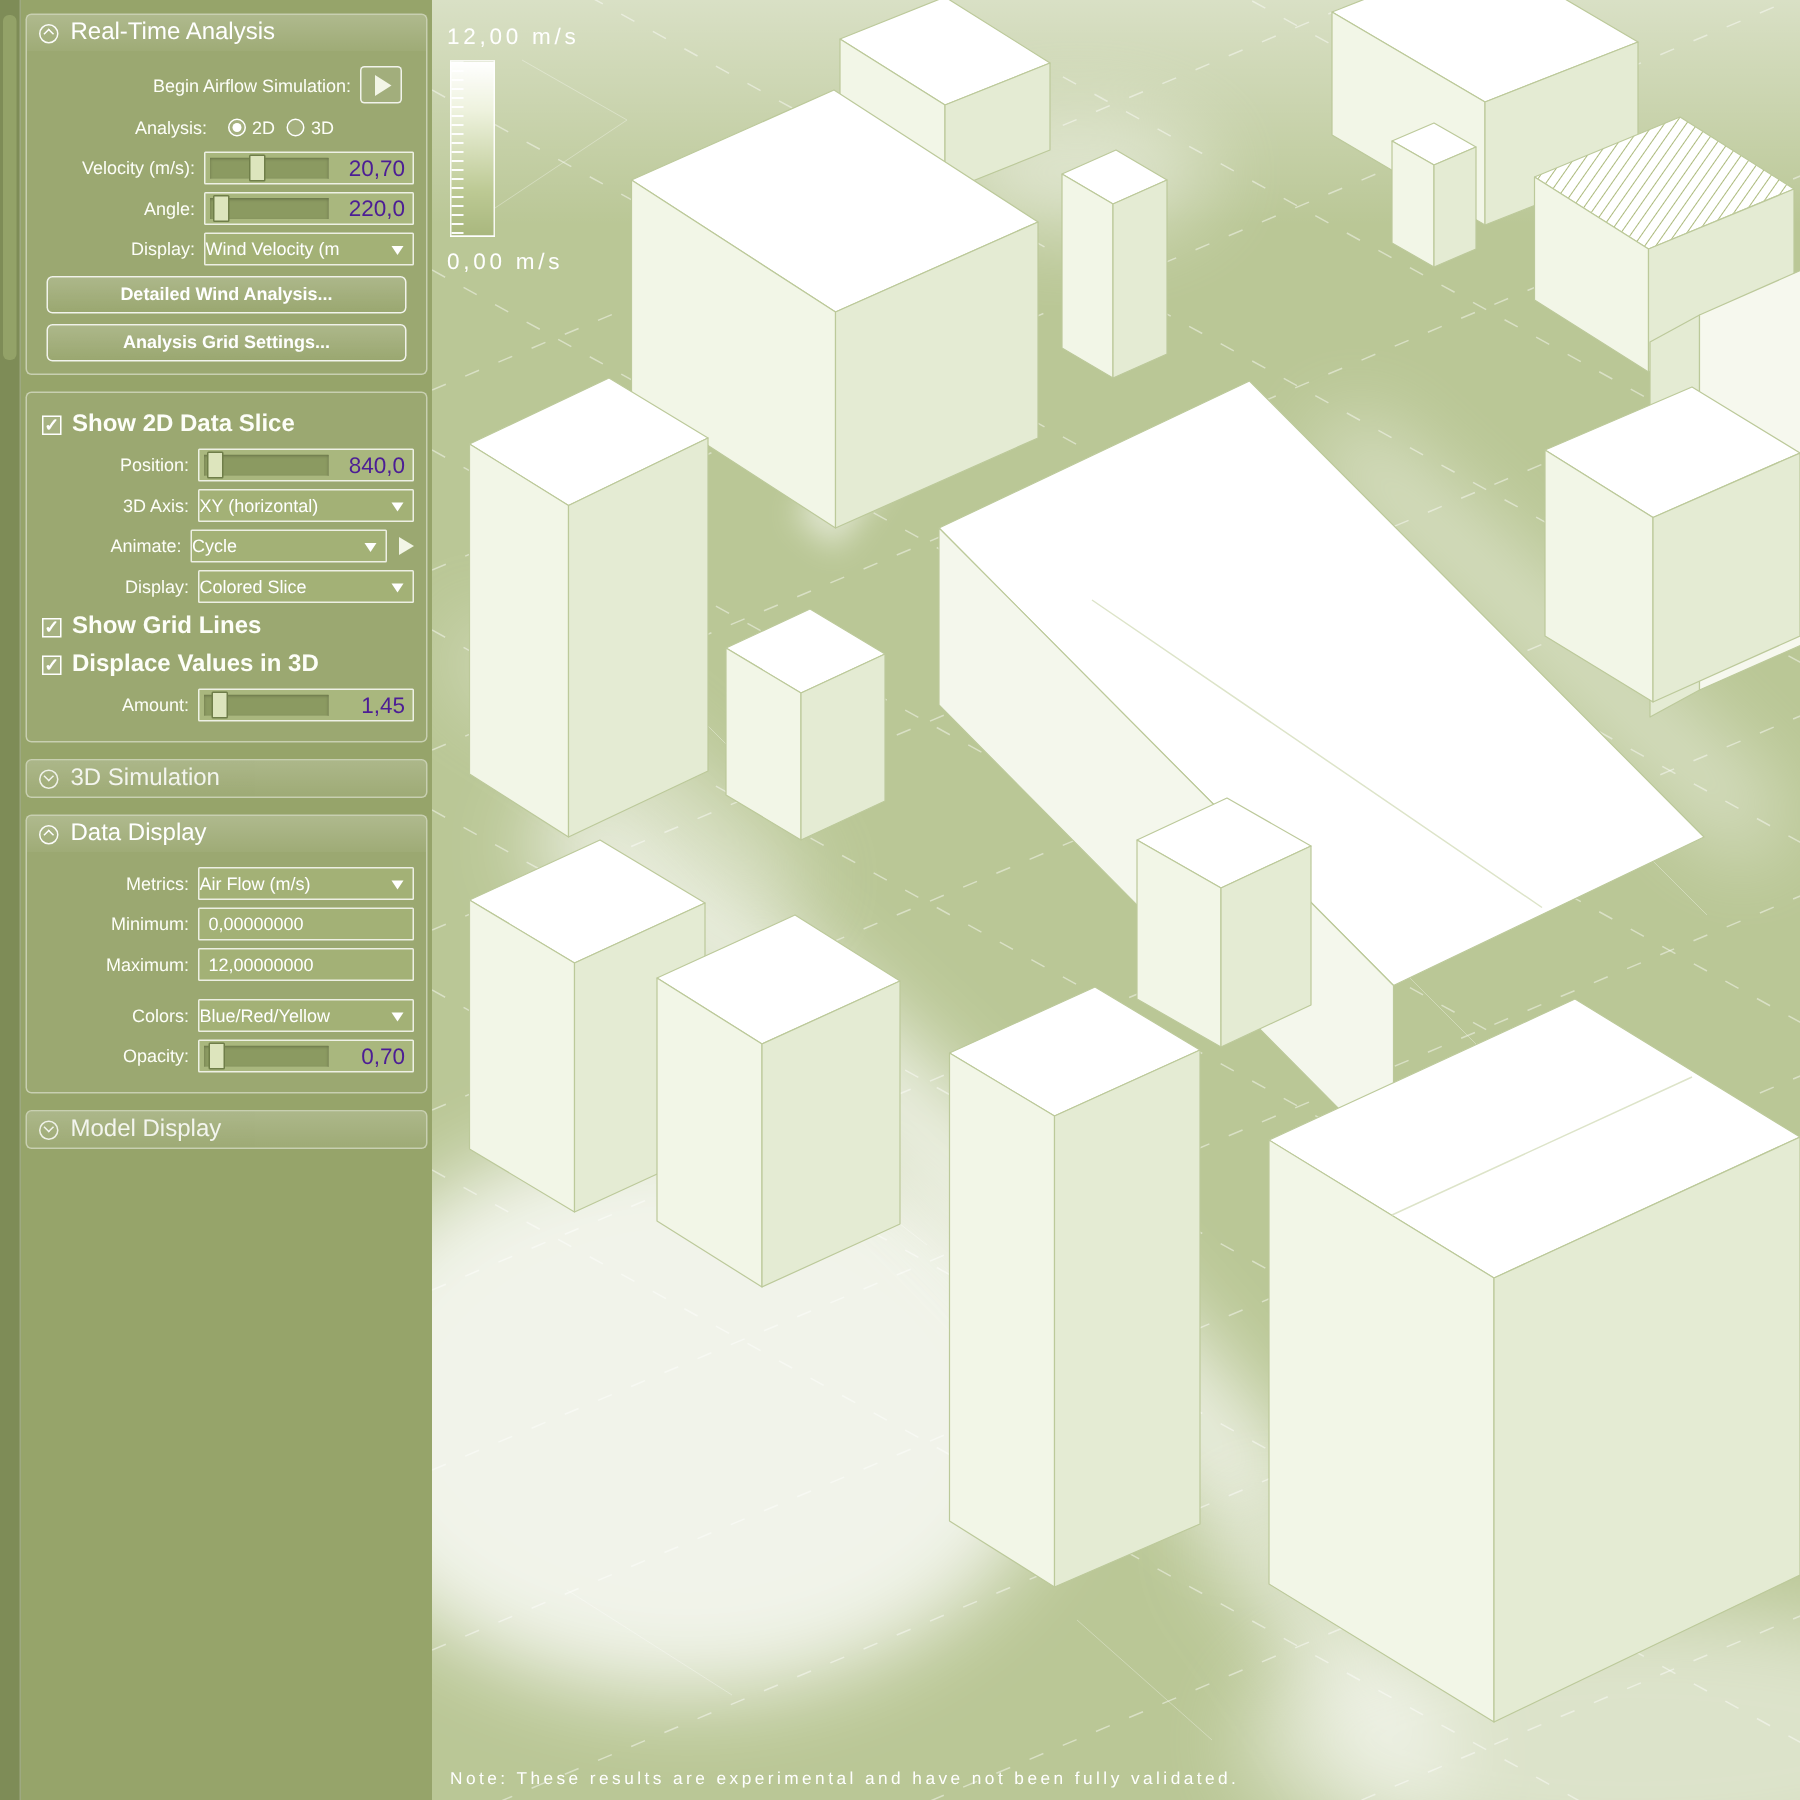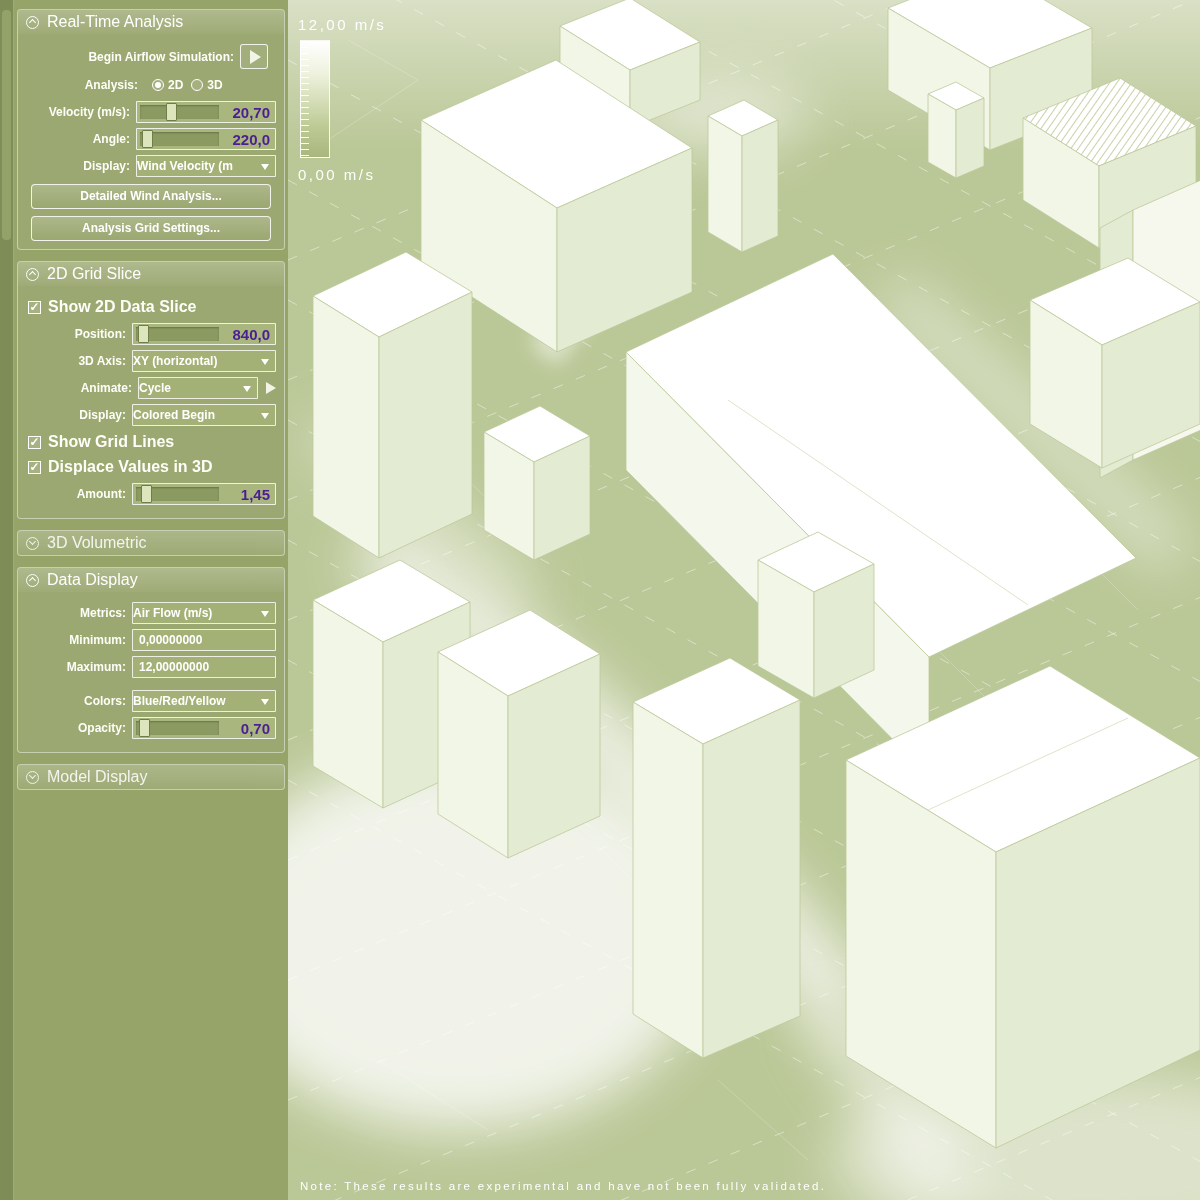--- a/index.html
+++ b/index.html
@@ -22,28 +22,28 @@
     font-size:16px;color:#fff;cursor:default;}
   .group-header.dim{opacity:.88;}
   .group-body{padding:5px 0 8px 0;}
 
   .chev-circle{width:13px;height:13px;border:1.3px solid rgba(255,255,255,.95);border-radius:50%;position:relative;flex:none;box-sizing:border-box;}
   .chev-circle::after{content:"";position:absolute;left:3px;width:4px;height:4px;
     border-left:1.5px solid #fff;border-bottom:1.5px solid #fff;}
   .chev-circle.up::after{top:3.8px;transform:rotate(135deg);}
   .chev-circle.down::after{top:1.8px;transform:rotate(-45deg);}
 
-  .row{display:flex;align-items:center;margin:5px 8px 5px 0;min-height:22px;font-weight:bold;}
+  .row{display:flex;align-items:center;margin:5px 8px 5px 0;min-height:22px;}
   .lbl{flex:1;font-size:12px;text-align:right;padding-right:6px;white-space:nowrap;overflow:hidden;color:#fdfef8;}
   .lblfix{flex:none;width:120px;}
 
   .control{height:22px;box-sizing:border-box;position:relative;flex:none;}
   .cw1{width:140px;}   
   .cw2{width:144px;}   
-  .cw3{width:120px;}   
+  .cw3{width:131px;}   
 
   .slider-box{border:1px solid rgba(255,255,255,.8);background:#a9b77e;border-radius:1px;}
   .slider-track{position:absolute;left:3px;top:3px;bottom:3px;right:56px;background:#8b9a61;box-shadow:inset 0 1px 2px rgba(0,0,0,.25);}
   .slider-handle{position:absolute;top:-2px;bottom:-2px;width:9px;background:#dde5bd;border:1px solid #6f7e49;border-radius:1px;}
   .slider-val{position:absolute;right:5px;top:0;bottom:0;display:flex;align-items:center;font-size:15px;color:#4c1d95;}
 
   .dropdown{border:1px solid rgba(255,255,255,.8);background:#a3b176;border-radius:1px;
     display:flex;align-items:center;padding:0 18px 0 0;font-size:12px;white-space:nowrap;overflow:hidden;}
   .dd-arrow{position:absolute;right:6px;top:8px;width:0;height:0;
     border-left:4.5px solid transparent;border-right:4.5px solid transparent;border-top:6px solid #fff;}
@@ -136,24 +136,20 @@
             <span>Wind Velocity (m</span>
             <span class="dd-arrow"></span>
           </div>
         </div>
         <div class="btn">Detailed Wind Analysis...</div>
         <div class="btn">Analysis Grid Settings...</div>
       </div>
     </section>
 
     <section class="group">
-      <header class="group-header">
-        <span class="chev-circle up"></span>
-        <span>2D Grid Slice</span>
-      </header>
       <div class="group-body">
         <div class="checkbox-row">
           <span class="checkbox checked"></span>
           <span class="cb-label">Show 2D Data Slice</span>
         </div>
         <div class="row">
           <span class="lbl">Position:</span>
           <div class="control cw2 slider-box">
             <div class="slider-track">
               <div class="slider-handle" style="left:2%"></div>
@@ -172,21 +168,21 @@
           <span class="lbl">Animate:</span>
           <div class="control cw3 dropdown">
             <span>Cycle</span>
             <span class="dd-arrow"></span>
           </div>
           <span class="mini-play"></span>
         </div>
         <div class="row">
           <span class="lbl">Display:</span>
           <div class="control cw2 dropdown">
-            <span>Colored Begin</span>
+            <span>Colored Slice</span>
             <span class="dd-arrow"></span>
           </div>
         </div>
         <div class="checkbox-row">
           <span class="checkbox checked"></span>
           <span class="cb-label">Show Grid Lines</span>
         </div>
         <div class="checkbox-row">
           <span class="checkbox checked"></span>
           <span class="cb-label">Displace Values in 3D</span>
@@ -199,21 +195,21 @@
             </div>
             <span class="slider-val">1,45</span>
           </div>
         </div>
       </div>
     </section>
 
     <section class="group">
       <header class="group-header dim">
         <span class="chev-circle down"></span>
-        <span>3D Volumetric</span>
+        <span>3D Simulation</span>
       </header>
     </section>
 
     <section class="group">
       <header class="group-header">
         <span class="chev-circle up"></span>
         <span>Data Display</span>
       </header>
       <div class="group-body">
         <div class="row">

